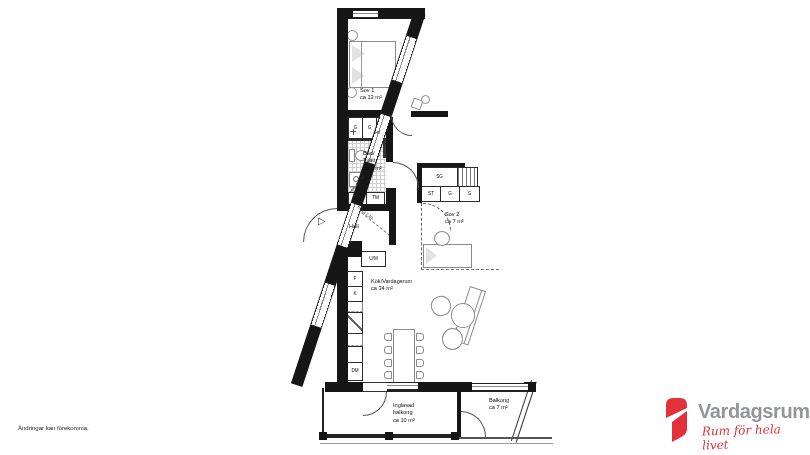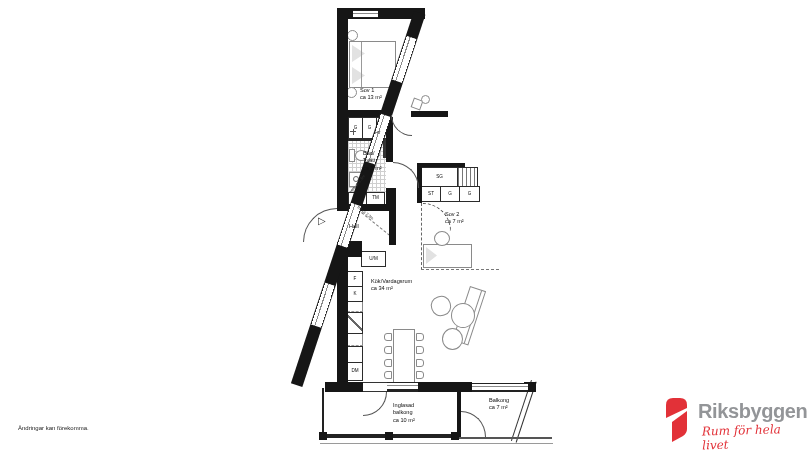--- a/index.html
+++ b/index.html
@@ -210,17 +210,17 @@
     <div>ca 7 m²</div>
   </div>
 
   <div class="disclaimer" style="left:18px;top:425px;">Ändringar kan förekomma.</div>
 
   <div class="abs" style="left:658px;top:393px;width:150px;height:55px;z-index:6;">
     <svg width="34" height="48" viewBox="0 0 30 48" style="position:absolute;left:2px;top:2px;">
       <path d="M4,23 L4,10 Q4,3 11,3 L18,3 Q25,3 25,10 L25,13 Z" fill="#e23138"></path>
       <path d="M10,27 L25,16 L25,34 Q25,38 21,41 L10,47 Z" fill="#e23138"></path>
     </svg>
-    <div class="brand" style="left:40px;top:7px;color:#939598;">Riksbyggen</div>
+    <div class="brand" style="left:40px;top:7px;color:#939598;">Vardagsrum</div>
     <div class="tagline" style="left:44px;top:30px;color:#e23138;">Rum för hela livet</div>
   </div>
 
 </div>
 
 </body></html>

